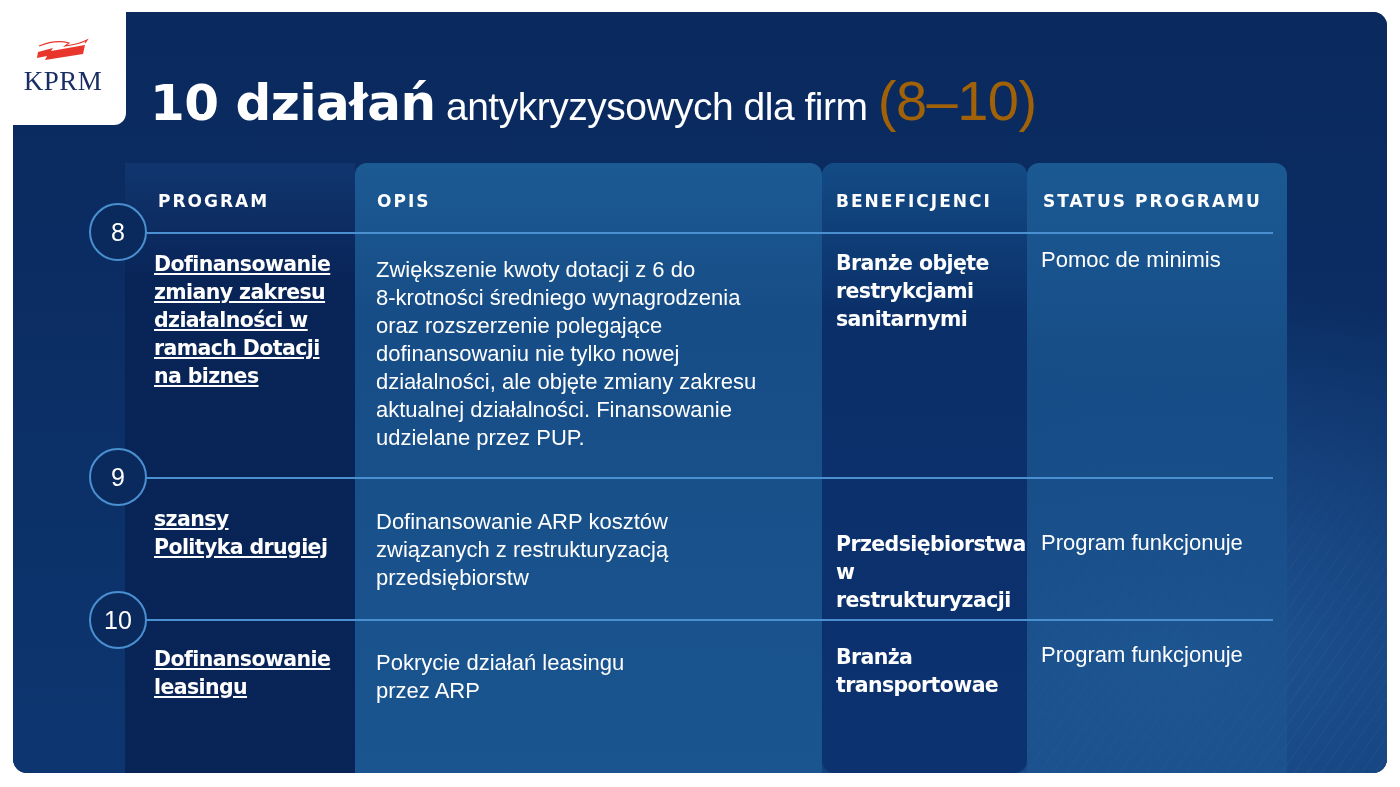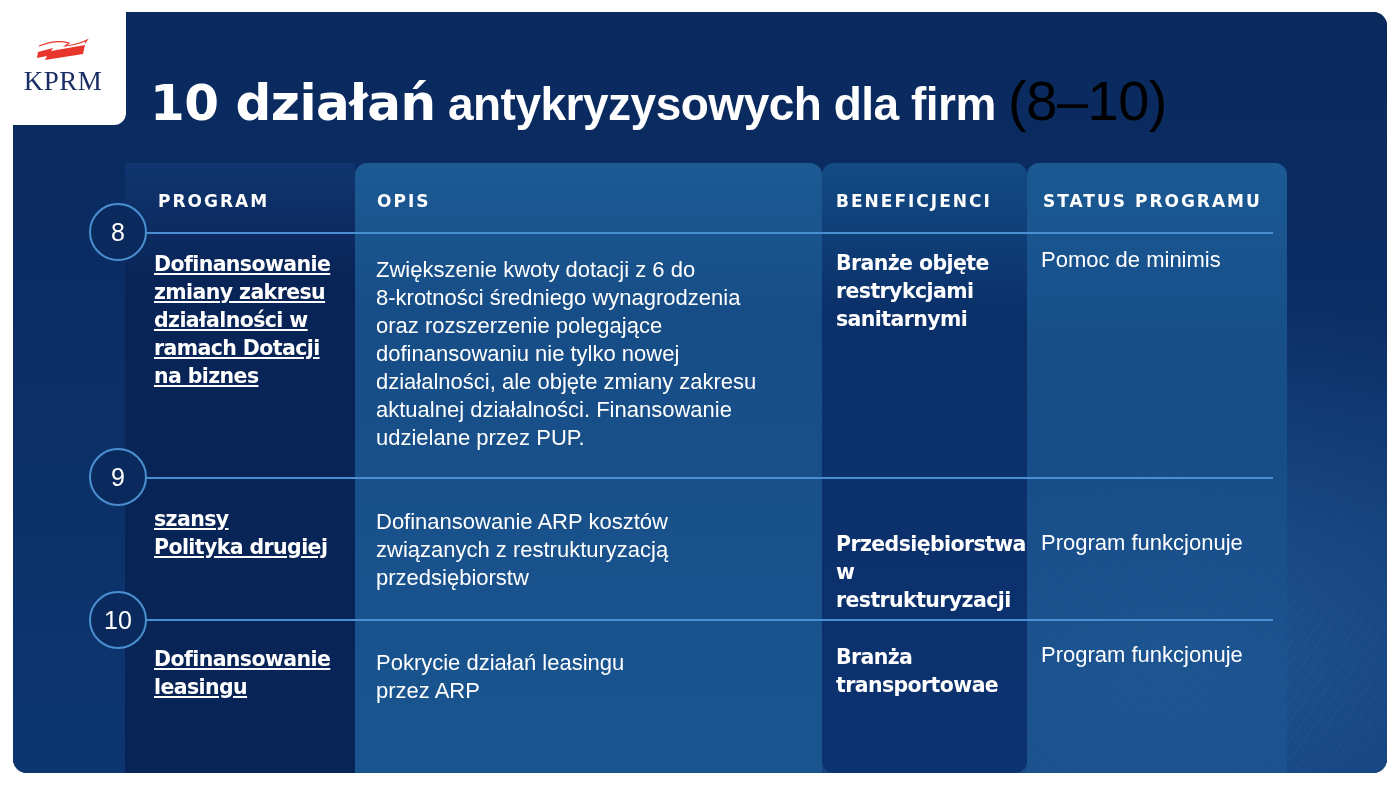--- a/index.html
+++ b/index.html
@@ -33,22 +33,22 @@
     .logo-text {
       font-family: "Liberation Serif", serif; color: #1a2e66; font-size: 27px;
       letter-spacing: 0.5px; margin-top: 4px;
     }
 
     .title {
       position: absolute; left: 150px; top: 66px; font-size: 50px; line-height: 70px;
       white-space: nowrap; letter-spacing: -0.5px; z-index: 3;
     }
     .title .bold { font-weight: bold; font-family: "DejaVu Sans", sans-serif; }
-    .title .regular { font-weight: bold; font-family: "Liberation Sans", sans-serif; font-size: 46px; }
-    .title .paren { font-weight: normal; font-family: "Liberation Sans", sans-serif; font-size: 56px; color: #000000; }
+    .title .regular { font-weight: normal; font-family: "Liberation Sans", sans-serif; font-size: 39px; }
+    .title .paren { font-weight: normal; font-family: "Liberation Sans", sans-serif; font-size: 56px; color: #a16207; }
 
     .table {
       position: absolute; left: 125px; top: 163px; width: 1162px; height: 610px; z-index: 2;
     }
     .col {
       position: absolute; top: 0; height: 610px;
     }
     .col-program { left: 0; width: 230px; background: linear-gradient(180deg, rgba(20,60,120,0.6) 0%, rgba(8,34,84,0.85) 20%, rgba(8,34,84,0.9) 100%); }
     .col-opis { left: 230px; width: 467px; border-radius: 12px 12px 0 0; background: linear-gradient(180deg, #1c5a94 0%, #174d86 25%, #1a5590 100%); }
     .col-benef { left: 697px; width: 205px; background: linear-gradient(180deg, #134b85 0%, #0b2f68 25%, #0c3270 100%); border-radius: 12px; }

